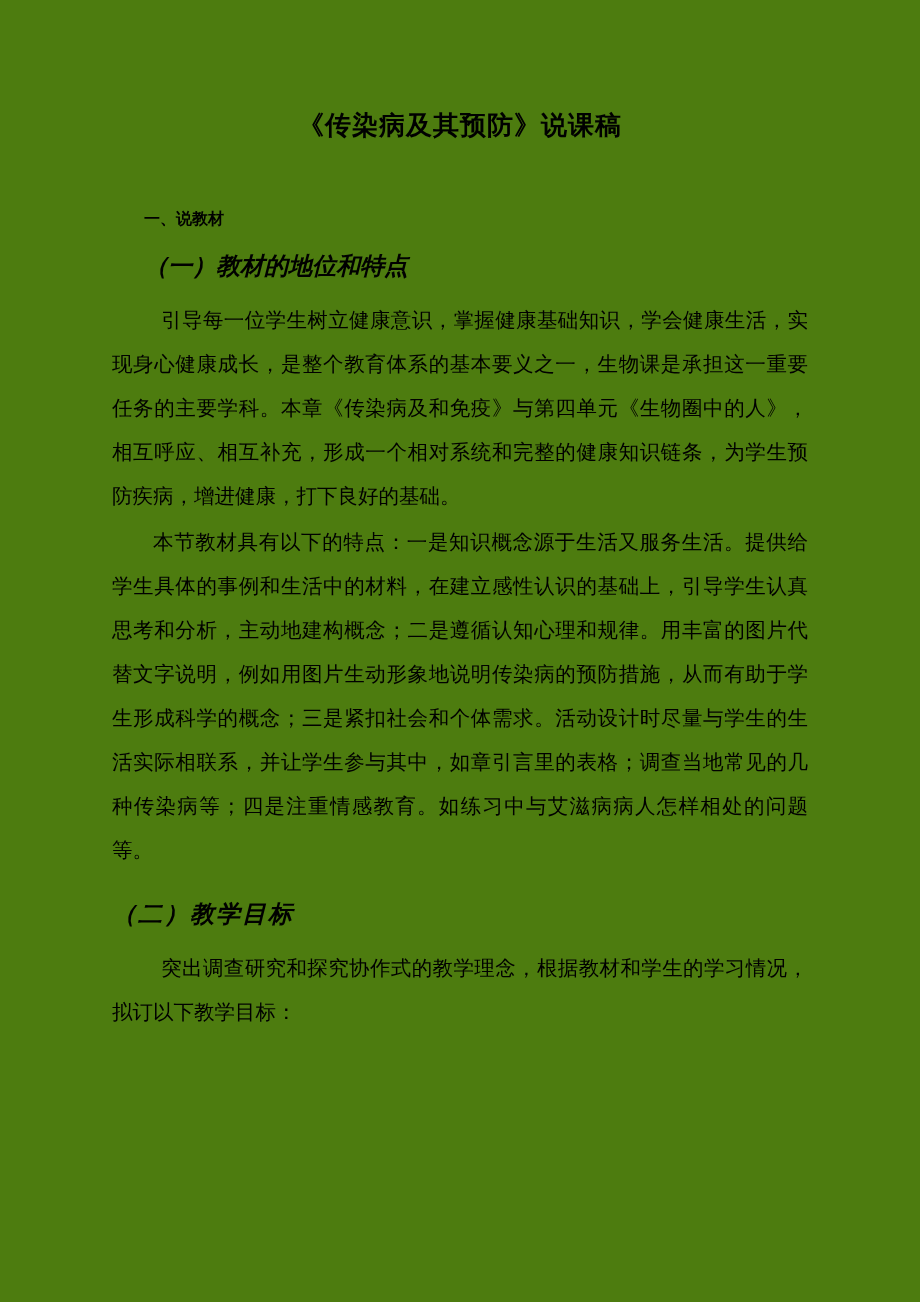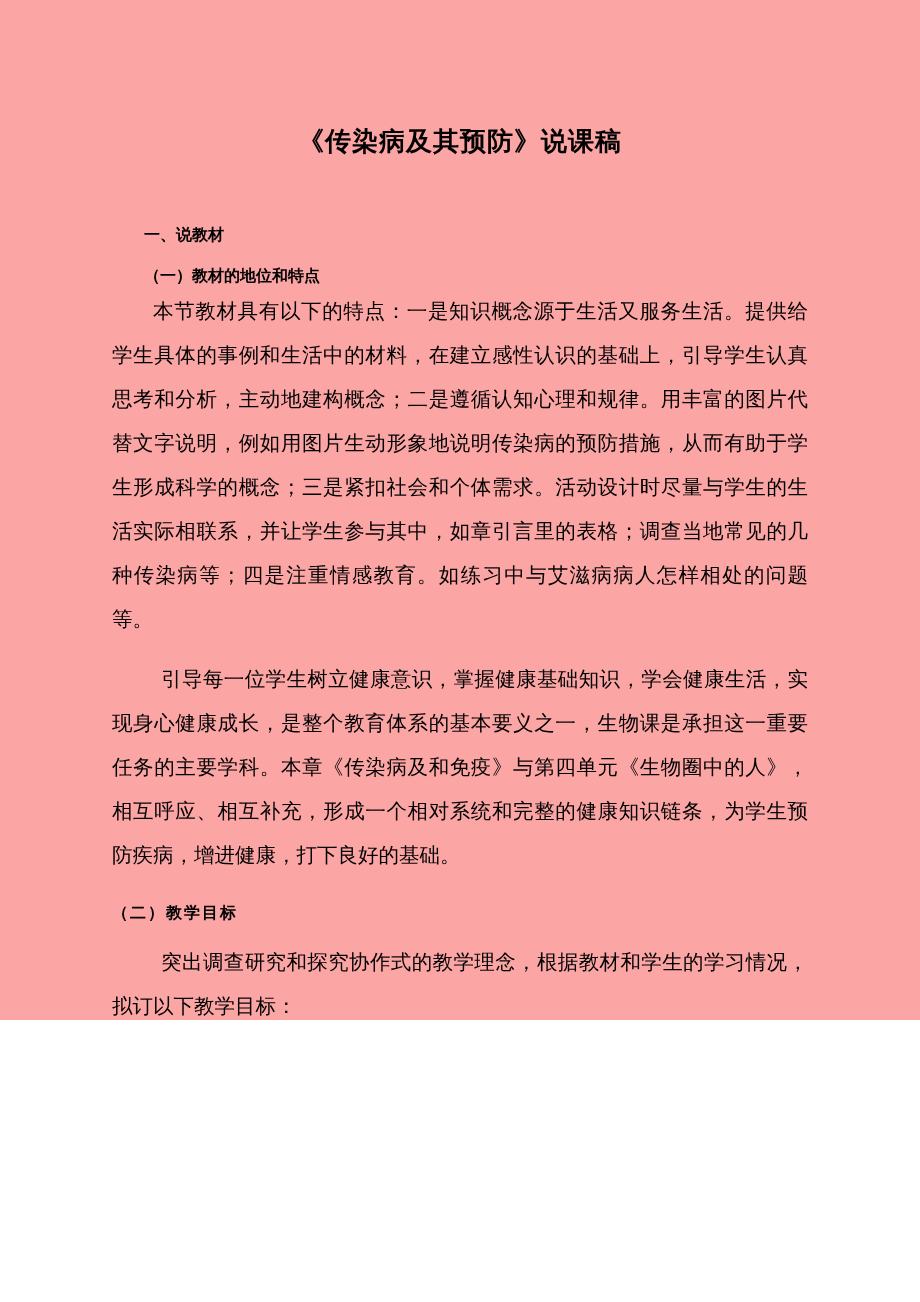--- a/index.html
+++ b/index.html
@@ -10,47 +10,48 @@
   body {
     width: 920px;
     height: 1302px;
     font-family: "DejaVu Sans", "Liberation Sans", sans-serif;
     color: #000000;
     overflow: hidden;
   }
   .page {
     position: relative;
     width: 920px;
-    height: 1020px;
+    height: 1302px;
     box-sizing: border-box;
-    padding: 16px 112px;
-    background: #fca5a5;
+    padding: 0 112px;
+    background: #4d7c0f;
   }
   .doc-title {
     margin: 0;
     padding-top: 108px;
     text-align: center;
     font-size: 26px;
     font-weight: bold;
     letter-spacing: 1px;
     font-family: "DejaVu Sans", "Liberation Sans", sans-serif;
   }
   .section-heading {
     margin: 0;
     padding-top: 66px;
     font-size: 16px;
     font-weight: bold;
     text-indent: 32px;
   }
   .sub-heading {
     margin: 0;
     padding-top: 20px;
-    font-size: 16px;
+    font-size: 24px;
     font-weight: bold;
     text-indent: 32px;
+    font-style: italic;
   }
   .sub-heading.centered-sub {
     text-indent: 0;
     padding-top: 26px;
     text-align: left;
     letter-spacing: 2px;
   }
   .body-par {
     margin: 0;
     padding-top: 16px;
@@ -72,22 +73,22 @@
 <body>
 
 <div class="page">
 
   <h1 class="doc-title">《传染病及其预防》说课稿</h1>
 
   <h2 class="section-heading">一、说教材</h2>
 
   <h3 class="sub-heading">（一）教材的地位和特点</h3>
 
+  <p class="body-par indent-wide">引导每一位学生树立健康意识，掌握健康基础知识，学会健康生活，实现身心健康成长，是整个教育体系的基本要义之一，生物课是承担这一重要任务的主要学科。本章《传染病及和免疫》与第四单元《生物圈中的人》，相互呼应、相互补充，形成一个相对系统和完整的健康知识链条，为学生预防疾病，增进健康，打下良好的基础。</p>
+
   <p class="body-par tight">本节教材具有以下的特点：一是知识概念源于生活又服务生活。提供给学生具体的事例和生活中的材料，在建立感性认识的基础上，引导学生认真思考和分析，主动地建构概念；二是遵循认知心理和规律。用丰富的图片代替文字说明，例如用图片生动形象地说明传染病的预防措施，从而有助于学生形成科学的概念；三是紧扣社会和个体需求。活动设计时尽量与学生的生活实际相联系，并让学生参与其中，如章引言里的表格；调查当地常见的几种传染病等；四是注重情感教育。如练习中与艾滋病病人怎样相处的问题等。</p>
-
-  <p class="body-par indent-wide">引导每一位学生树立健康意识，掌握健康基础知识，学会健康生活，实现身心健康成长，是整个教育体系的基本要义之一，生物课是承担这一重要任务的主要学科。本章《传染病及和免疫》与第四单元《生物圈中的人》，相互呼应、相互补充，形成一个相对系统和完整的健康知识链条，为学生预防疾病，增进健康，打下良好的基础。</p>
 
   <h3 class="sub-heading centered-sub">（二）教学目标</h3>
 
   <p class="body-par indent-wide">突出调查研究和探究协作式的教学理念，根据教材和学生的学习情况，拟订以下教学目标：</p>
 
 
 </div>
 
 </body></html>

